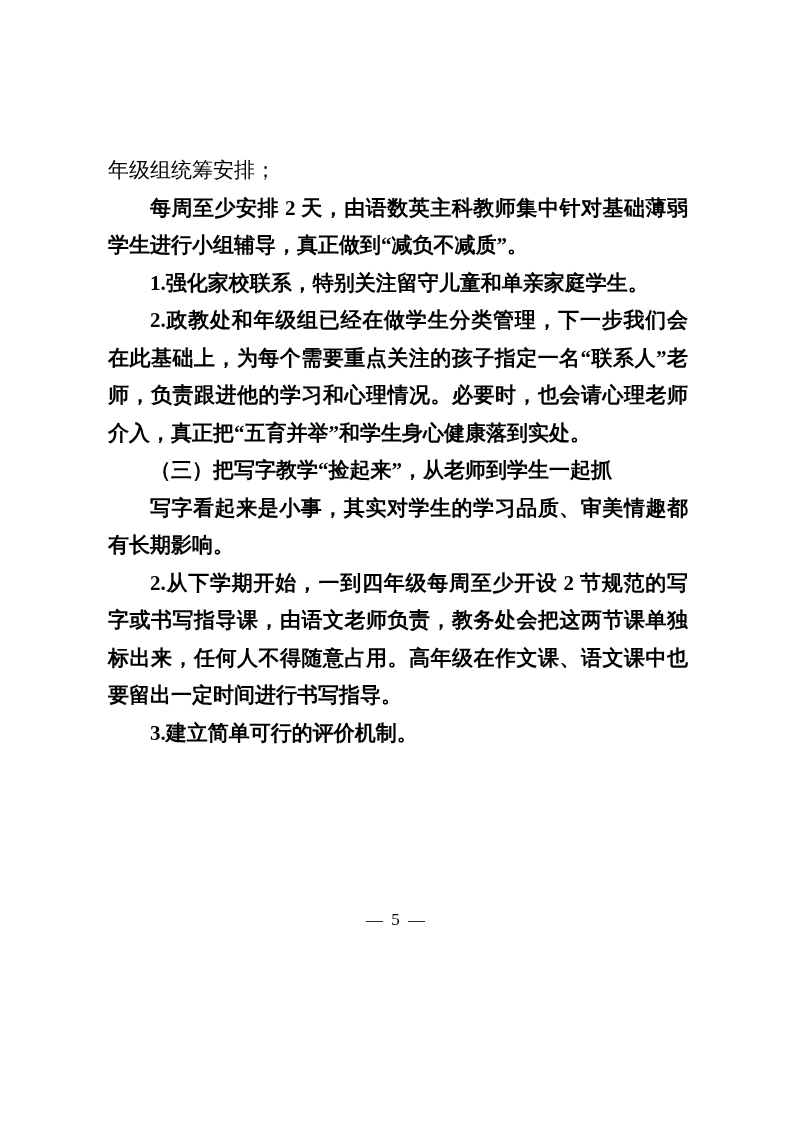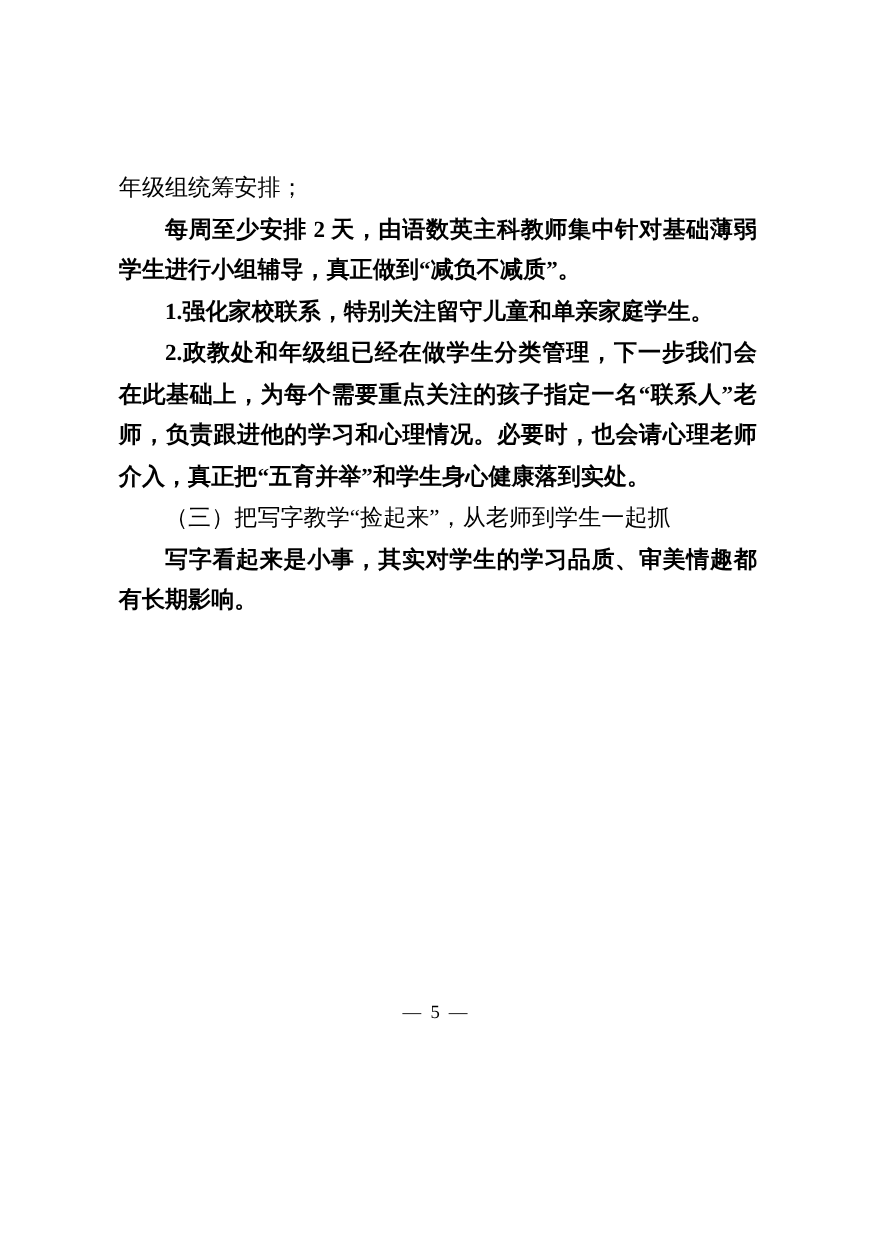--- a/index.html
+++ b/index.html
@@ -27,21 +27,21 @@
   }
   .para {
     margin: 0;
     word-break: break-all;
   }
   .para.indent {
     text-indent: 2em;
     font-weight: bold;
   }
   .para.bold {
-    font-weight: normal;
+    font-weight: bold;
   }
   .footer {
     position: absolute;
     left: 0;
     right: 0;
     bottom: 66px;
     text-align: center;
     font-size: 17px;
     color: #000000;
     letter-spacing: 2px;
@@ -51,15 +51,17 @@
 <body>
 
 <div class="page">
   <div class="content" id="paragraphs">
       <p class="para">年级组统筹安排；</p>
       <p class="para indent">每周至少安排 2 天，由语数英主科教师集中针对基础薄弱学生进行小组辅导，真正做到“减负不减质”。</p>
       <p class="para indent">1.强化家校联系，特别关注留守儿童和单亲家庭学生。</p>
       <p class="para indent">2.政教处和年级组已经在做学生分类管理，下一步我们会在此基础上，为每个需要重点关注的孩子指定一名“联系人”老师，负责跟进他的学习和心理情况。必要时，也会请心理老师介入，真正把“五育并举”和学生身心健康落到实处。</p>
       <p class="para indent bold">（三）把写字教学“捡起来”，从老师到学生一起抓</p>
       <p class="para indent">写字看起来是小事，其实对学生的学习品质、审美情趣都有长期影响。</p>
+      <p class="para indent">2.从下学期开始，一到四年级每周至少开设 2 节规范的写字或书写指导课，由语文老师负责，教务处会把这两节课单独标出来，任何人不得随意占用。高年级在作文课、语文课中也要留出一定时间进行书写指导。</p>
+      <p class="para indent">3.建立简单可行的评价机制。</p>
     </div>
   <div class="footer">— 5 —</div>
 </div>
 
 </body></html>

